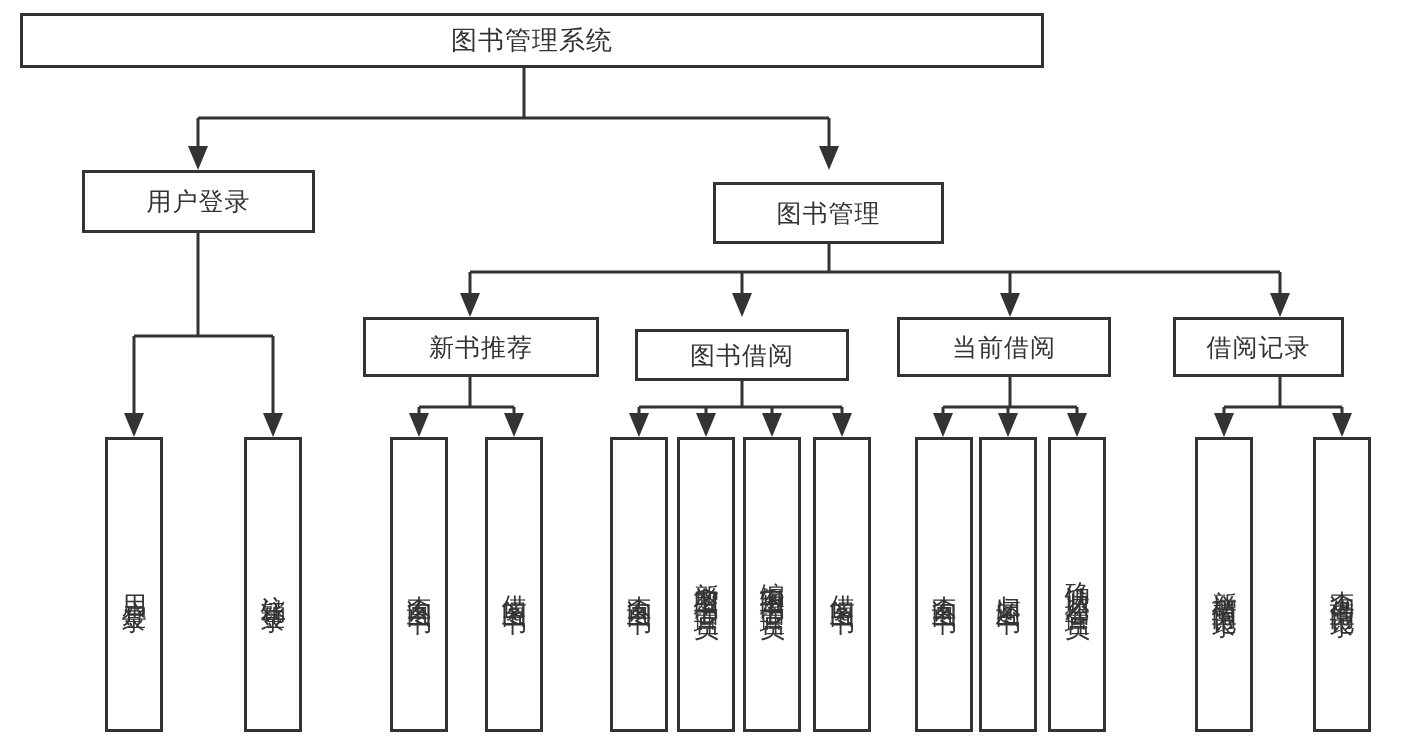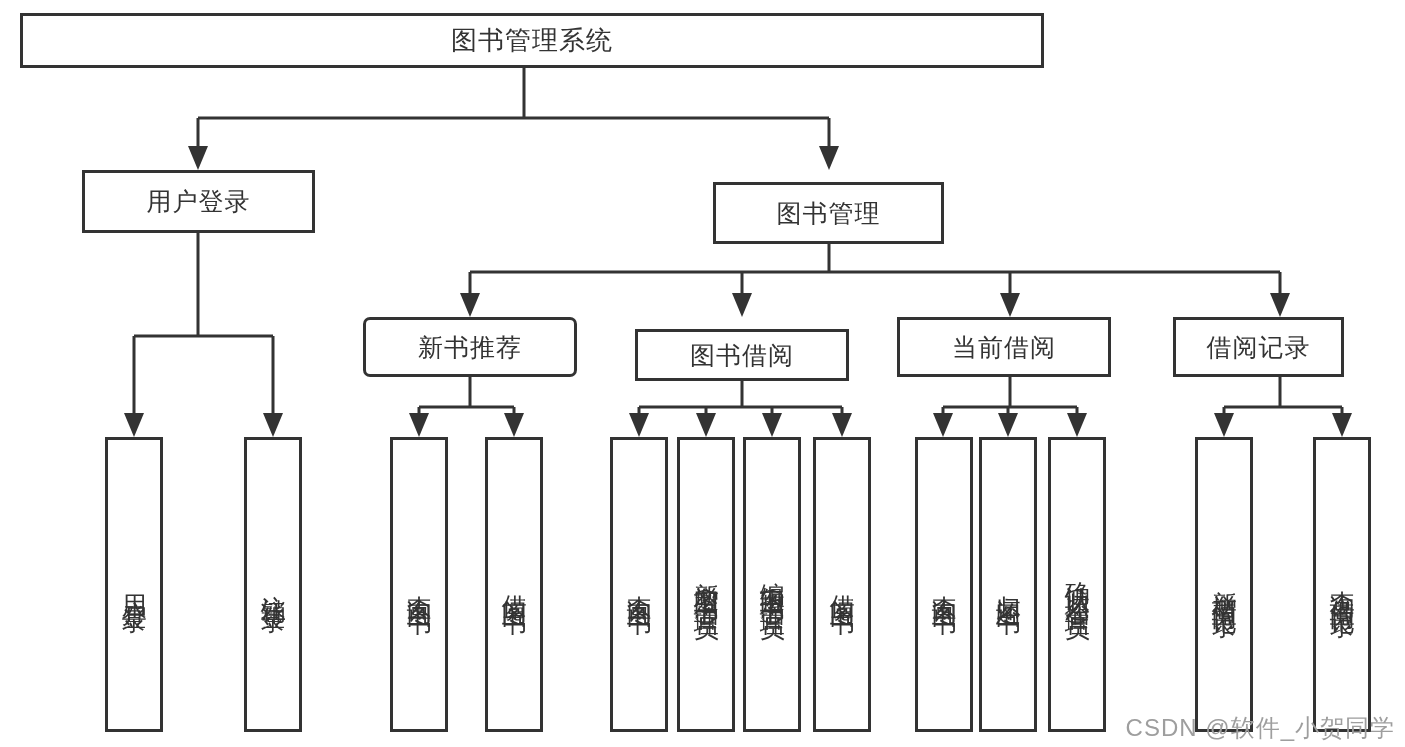--- a/index.html
+++ b/index.html
@@ -120,21 +120,21 @@
       <polygon points="1214,413 1234,413 1224,437"></polygon>
       <polygon points="1332,413 1352,413 1342,437"></polygon>
     </g>
   </svg>
 
   <div class="node h-node root-node" style="left:20px; top:13px; width:1024px; height:55px;">图书管理系统</div>
 
   <div class="node h-node" style="left:82px; top:170px; width:233px; height:63px;">用户登录</div>
   <div class="node h-node" style="left:713px; top:170px; width:231px; height:62px;margin-top:12px;">图书管理</div>
 
-  <div class="node h-node" style="left:363px; top:317px; width:214px; height:60px;border-radius:7px;">新书推荐</div>
+  <div class="node h-node" style="left:363px; top:317px; width:236px; height:60px;">新书推荐</div>
   <div class="node h-node" style="left:635px; top:329px; width:214px; height:52px;">图书借阅</div>
   <div class="node h-node" style="left:897px; top:317px; width:214px; height:60px;">当前借阅</div>
   <div class="node h-node" style="left:1173px; top:317px; width:171px; height:60px;">借阅记录</div>
 
   <div class="node v-node" style="left:105px; top:437px; width:58px; height:295px;">用户登录</div>
   <div class="node v-node" style="left:244px; top:437px; width:58px; height:295px;">注销登录</div>
 
   <div class="node v-node" style="left:390px; top:437px; width:58px; height:295px;">查询图书</div>
   <div class="node v-node" style="left:485px; top:437px; width:58px; height:295px;">借阅图书</div>
 
@@ -143,15 +143,14 @@
   <div class="node v-node" style="left:743px; top:437px; width:58px; height:295px;">编辑图书（管理员）</div>
   <div class="node v-node" style="left:813px; top:437px; width:58px; height:295px;">借阅图书</div>
 
   <div class="node v-node" style="left:915px; top:437px; width:58px; height:295px;">查询图书</div>
   <div class="node v-node" style="left:979px; top:437px; width:58px; height:295px;">归还图书</div>
   <div class="node v-node" style="left:1048px; top:437px; width:58px; height:295px;">确认归还（管理员）</div>
 
   <div class="node v-node" style="left:1195px; top:437px; width:58px; height:295px;">新增借阅记录</div>
   <div class="node v-node" style="left:1313px; top:437px; width:58px; height:295px;">查询借阅记录</div>
 
-  <div class="watermark">CSDN @软件_小贺同学</div>
 
 </div>
 
 </body></html>

